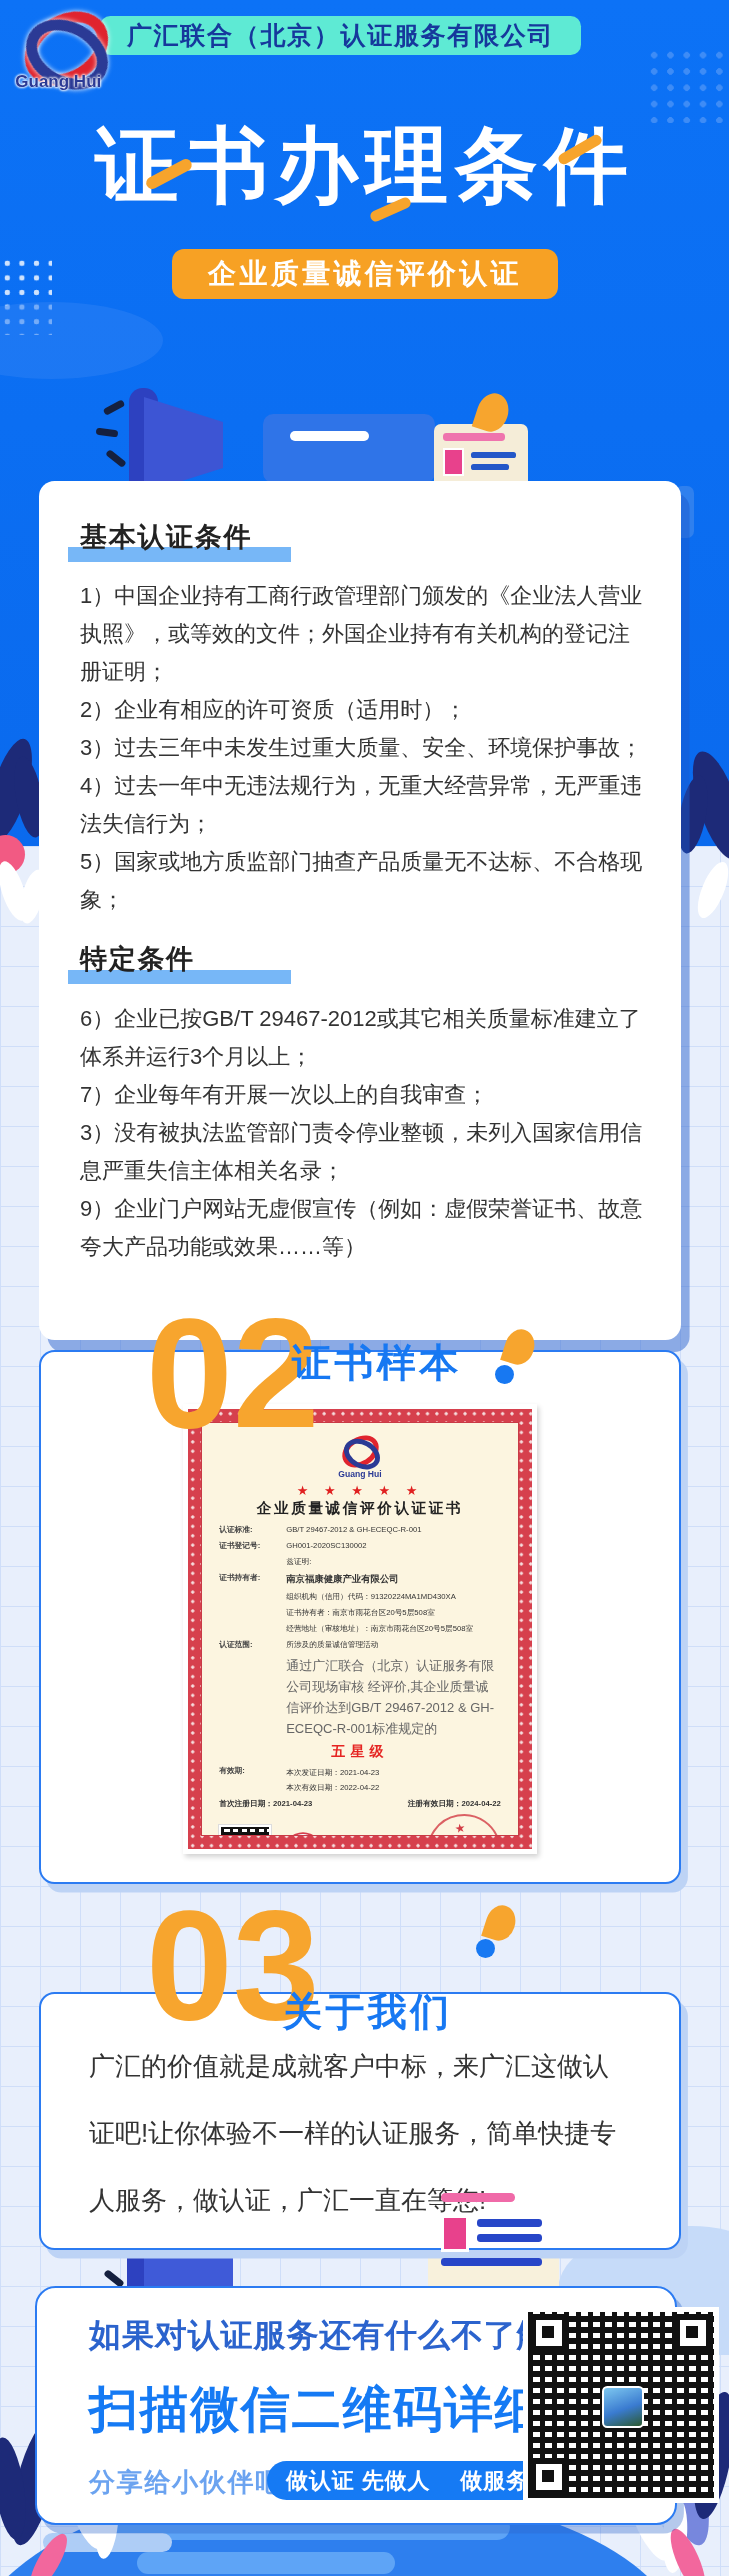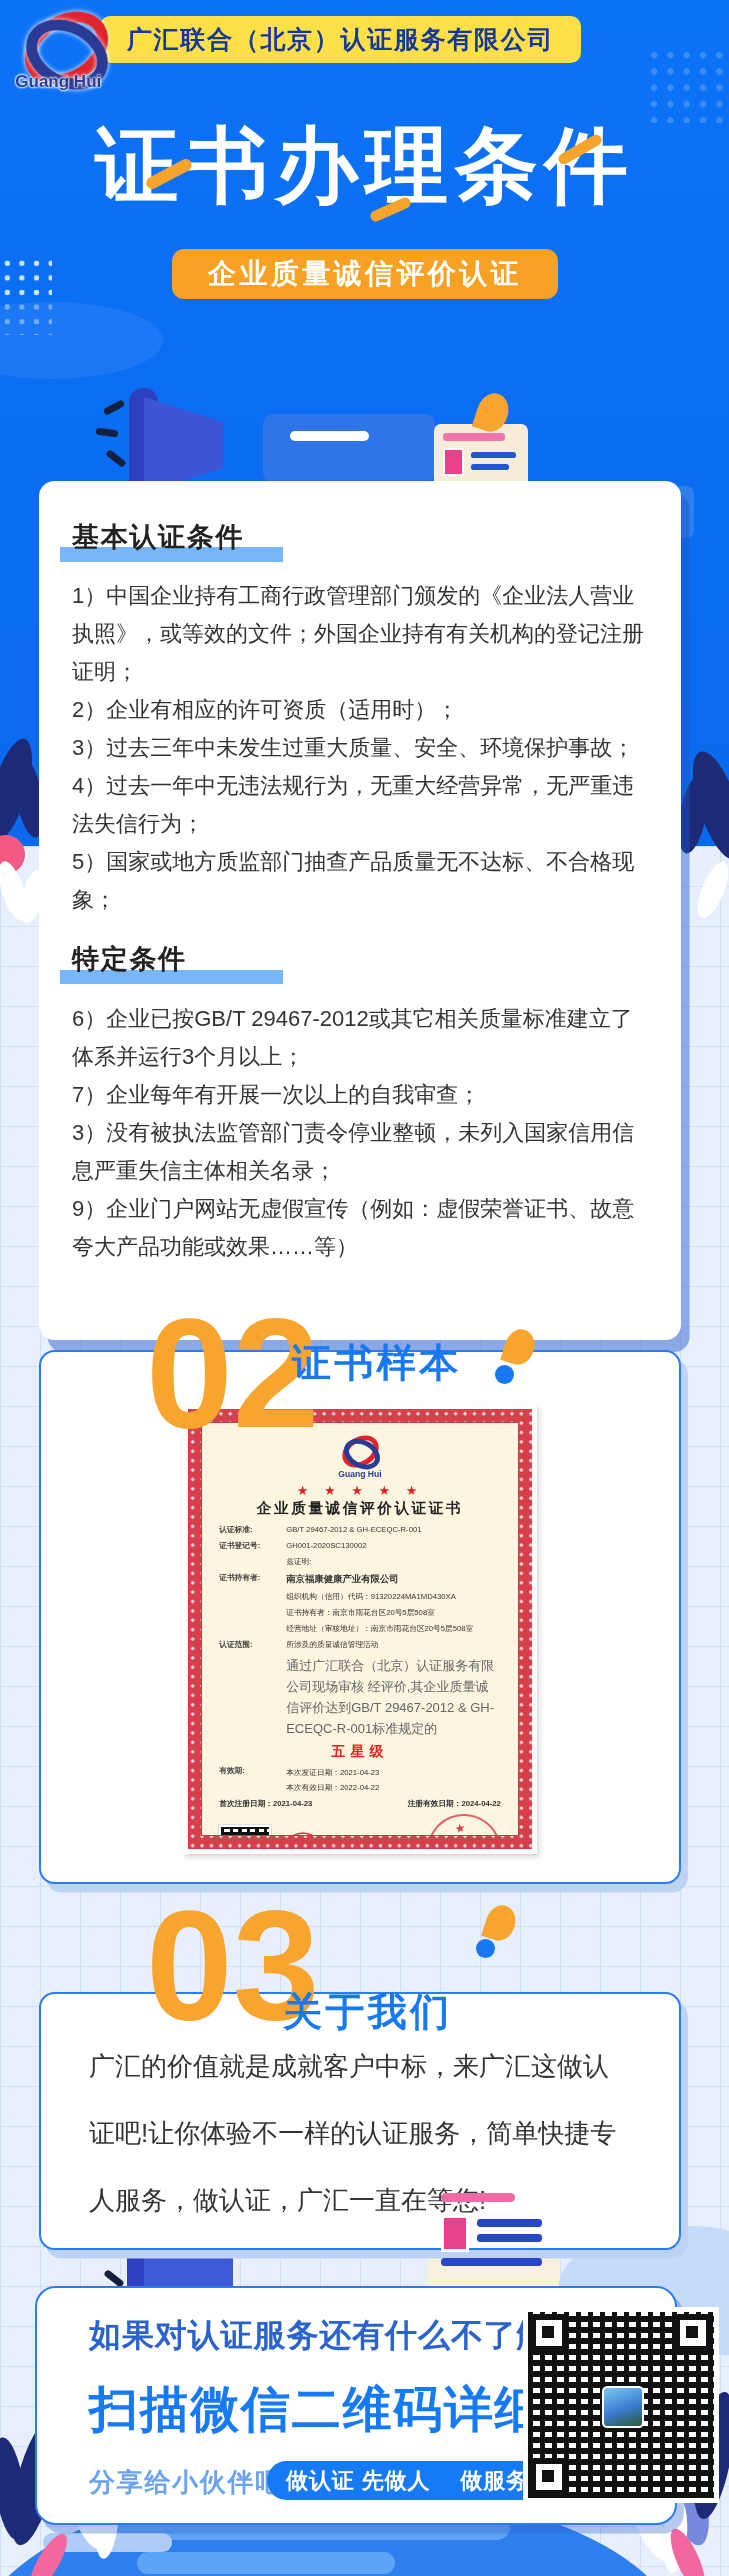--- a/index.html
+++ b/index.html
@@ -24,21 +24,21 @@
 
   
   .logo{position:absolute;left:10.3px;top:5.2px;width:96px;height:93px;z-index:3;}
   .ring{position:absolute;border-radius:50%;}
   .ring-red{width:67px;height:45px;border:11px solid #e0242e;left:12px;top:10.3px;transform:rotate(-32deg);
     filter:drop-shadow(0 0 2.6px #fff);}
   .ring-navy{width:64px;height:43px;border:11px solid #2b3a95;left:13.7px;top:17px;transform:rotate(28deg);
     filter:drop-shadow(0 0 2.6px #fff);}
   .logo-text{position:absolute;left:0;top:67px;width:96px;text-align:center;font-size:17px;font-weight:bold;
     color:#2b3a95;text-shadow:0 0 2.6px #fff,0 0 2.6px #fff,0 0 2.6px #fff;}
-  .banner{position:absolute;left:100px;top:15.5px;width:481px;height:47px;background:#fde047;border-radius:10.3px;
+  .banner{position:absolute;left:100px;top:15.5px;width:481px;height:39px;background:#5eead4;border-radius:10.3px;
     z-index:2;display:flex;align-items:center;justify-content:center;}
   .banner span{font-size:25px;font-weight:bold;color:#16389c;letter-spacing:1.7px;}
 
   
   .hero-title{position:absolute;left:0;top:118px;width:730px;text-align:center;z-index:2;
     font-size:83px;font-weight:900;color:#ffffff;letter-spacing:6.9px;line-height:1.15;}
   .accent{position:absolute;background:#f7a42c;border-radius:6px;z-index:3;}
   .a1{width:50px;height:12px;left:144px;top:168px;transform:rotate(-28deg);}
   .a2{width:43px;height:11px;left:369px;top:204px;transform:rotate(-24deg);}
   .a3{width:48px;height:11px;left:556px;top:144px;transform:rotate(-30deg);}
@@ -80,21 +80,21 @@
   .idline1{left:471px;top:452px;width:45px;height:6px;background:#2458c8;border-radius:2.6px;z-index:2;}
   .idline2{left:471px;top:464px;width:38px;height:6px;background:#2458c8;border-radius:2.6px;z-index:2;}
   .comma01{width:31px;height:39px;left:477px;top:393px;transform:rotate(18deg);position:absolute;z-index:1;
     background:#f7a52e;border-radius:50% 50% 50% 0;}
   .side-tab{left:675px;top:486px;width:19px;height:52px;background:#2f80ee;border-radius:6.9px;}
 
   
   .card{position:absolute;background:#ffffff;z-index:2;}
   .card01{left:39px;top:481px;width:642px;height:859px;border-radius:15.5px;
     box-shadow:8.6px 12px 0 rgba(26,87,201,.45);padding:0;box-sizing:border-box;}
-  .card01-inner{padding:38px 33px 0 33px;}
+  .card01-inner{padding:38px 33px 0 33px;margin-left:8px;}
   .cond-header{position:relative;display:inline-block;font-size:27px;font-weight:800;color:#222;margin:0 0 8.6px 0;}
   .cond-header .bar{position:absolute;left:-12px;bottom:-6.9px;width:223px;height:14.6px;background:#77b7f7;z-index:0;}
   .cond-header .txt{position:relative;z-index:1;letter-spacing:1.7px;}
   .cond-list{list-style:none;margin:13.7px 0 22px 0;padding:0;}
   .cond-list li{font-size:22px;color:#333;line-height:38px;}
 
   .card02{left:39px;top:1350px;width:642px;height:534px;border-radius:15.5px;border:2.6px solid #2b7bf2;
     box-sizing:border-box;box-shadow:6.9px 8.6px 0 #bdd3f5;}
   .card03{left:39px;top:1992px;width:642px;height:258px;border-radius:15.5px;border:2.6px solid #2b7bf2;
     box-sizing:border-box;box-shadow:6.9px 8.6px 0 #bdd3f5;}

